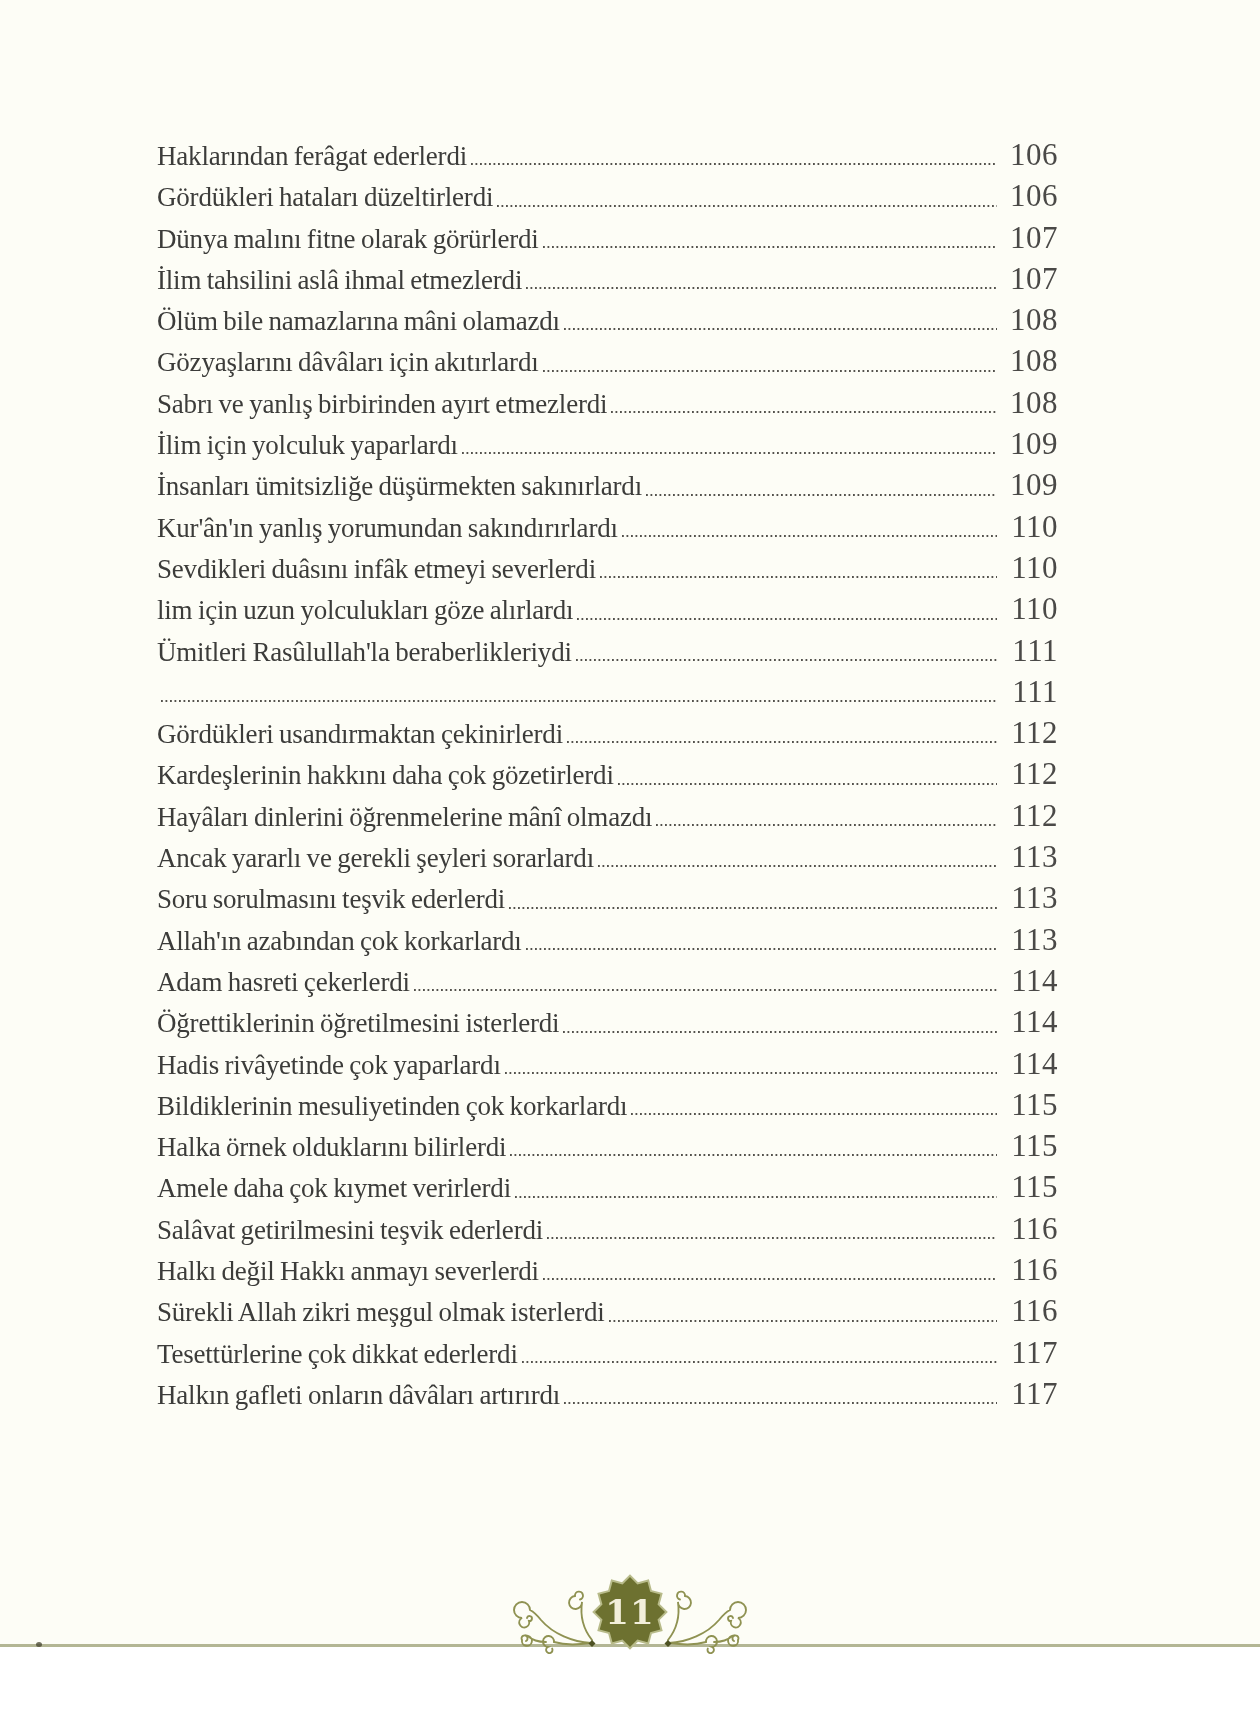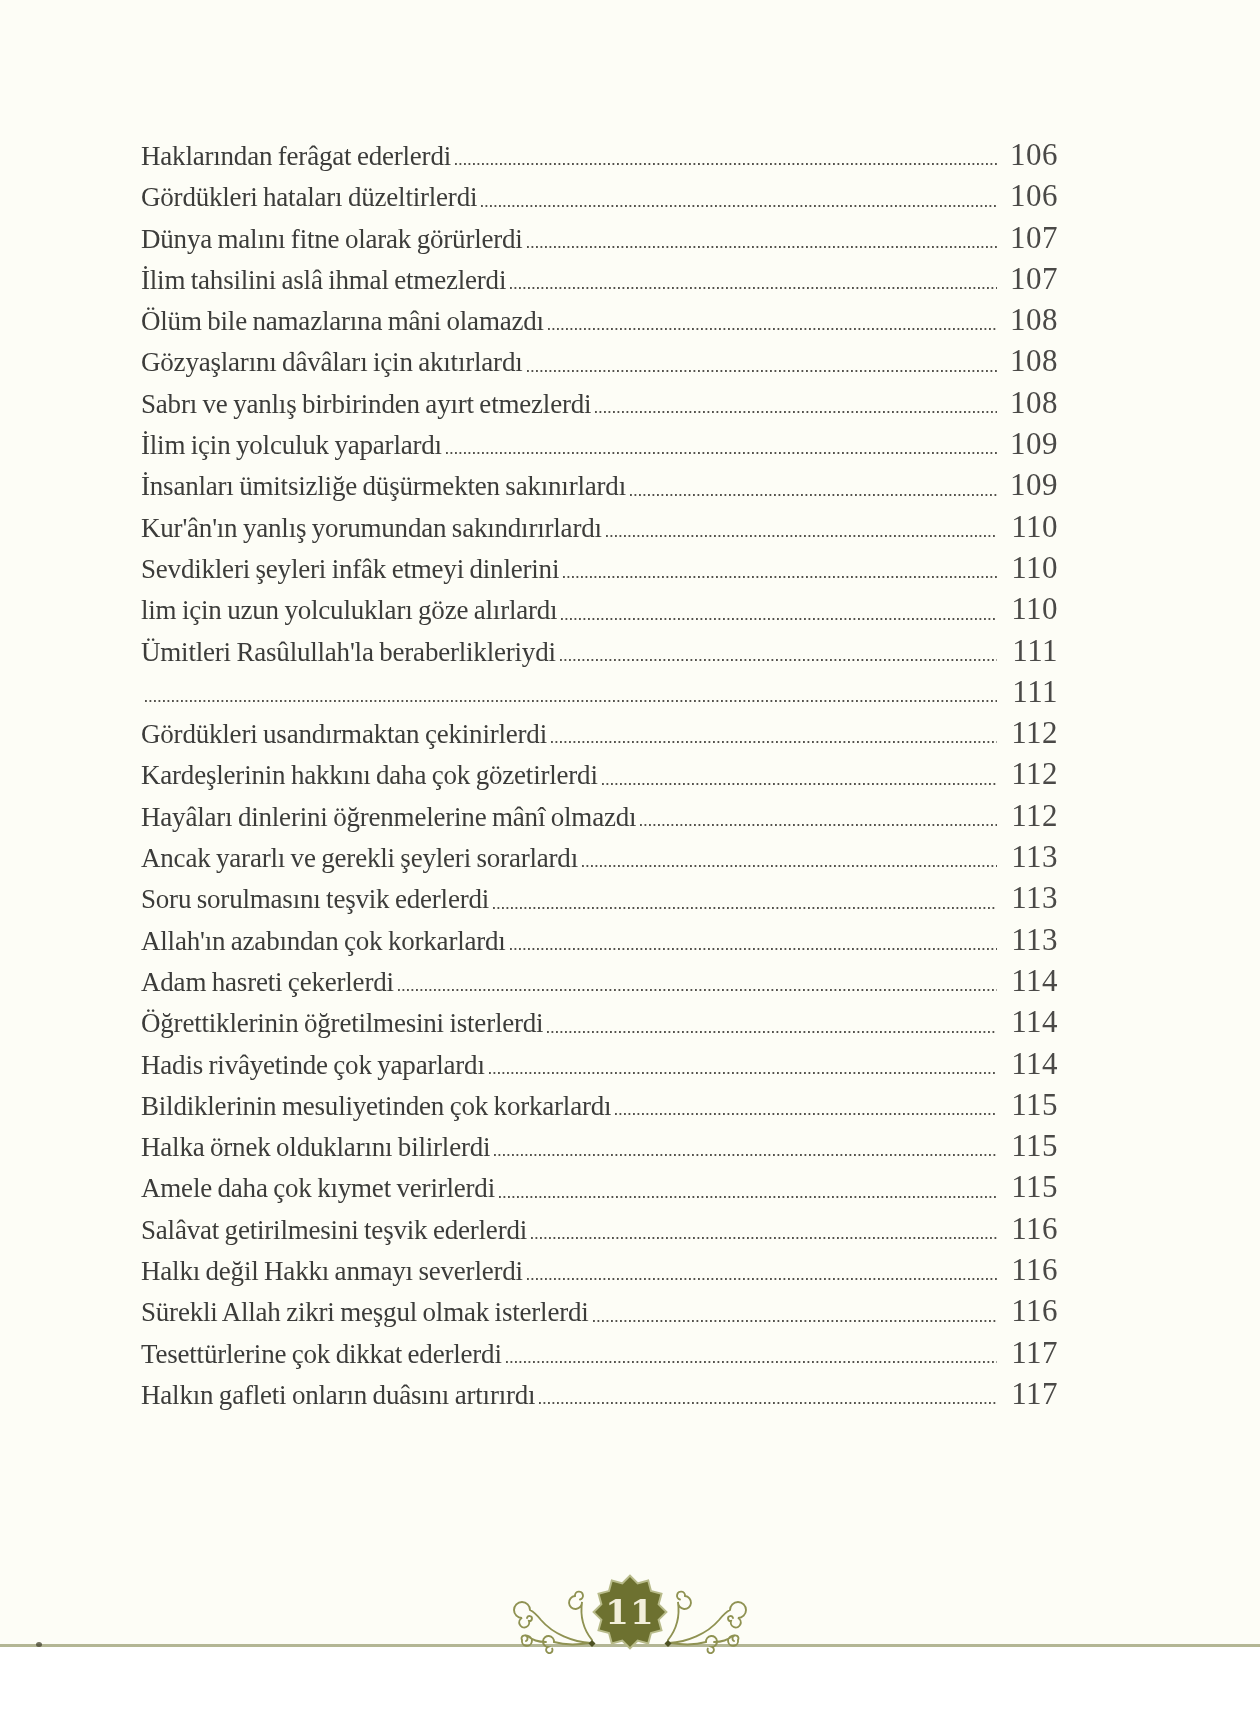--- a/index.html
+++ b/index.html
@@ -16,21 +16,21 @@
   html,body{margin:0;padding:0;}
   .page{
     position:relative;
     width:1260px;height:1732px;
     background:#fdfdf6;
     overflow:hidden;
     font-family:"Liberation Serif","DejaVu Serif",serif;
   }
   .toc{
     position:absolute;
-    left:141px;right:202px;top:134px;
+    left:157px;right:202px;top:134px;
   }
   .row{
     display:flex;
     align-items:baseline;
     height:41.3px;
   }
   .title{
     font-size:27px;
     line-height:41.3px;
     color:var(--title-text);
@@ -147,21 +147,21 @@
         <span class="title">İnsanları ümitsizliğe düşürmekten sakınırlardı</span>
         <span class="leader"></span>
         <span class="pagenum">109</span>
       </div>
       <div class="row">
         <span class="title">Kur'ân'ın yanlış yorumundan sakındırırlardı</span>
         <span class="leader"></span>
         <span class="pagenum">110</span>
       </div>
       <div class="row">
-        <span class="title">Sevdikleri şeyleri infâk etmeyi dinlerini</span>
+        <span class="title">Sevdikleri duâsını infâk etmeyi severlerdi</span>
         <span class="leader"></span>
         <span class="pagenum">110</span>
       </div>
       <div class="row">
         <span class="title">lim için uzun yolculukları göze alırlardı</span>
         <span class="leader"></span>
         <span class="pagenum">110</span>
       </div>
       <div class="row">
         <span class="title">Ümitleri Rasûlullah'la beraberlikleriydi</span>
@@ -246,21 +246,21 @@
         <span class="title">Sürekli Allah zikri meşgul olmak isterlerdi</span>
         <span class="leader"></span>
         <span class="pagenum">116</span>
       </div>
       <div class="row">
         <span class="title">Tesettürlerine çok dikkat ederlerdi</span>
         <span class="leader"></span>
         <span class="pagenum">117</span>
       </div>
       <div class="row">
-        <span class="title">Halkın gafleti onların duâsını artırırdı</span>
+        <span class="title">Halkın gafleti onların dâvâları artırırdı</span>
         <span class="leader"></span>
         <span class="pagenum">117</span>
       </div>
     </div>
 
   <div class="rule"></div>
   <div class="below-rule"></div>
   <div class="ink-speck"></div>
 
   <svg class="ornament" viewBox="0 0 240 130" xmlns="http://www.w3.org/2000/svg">

